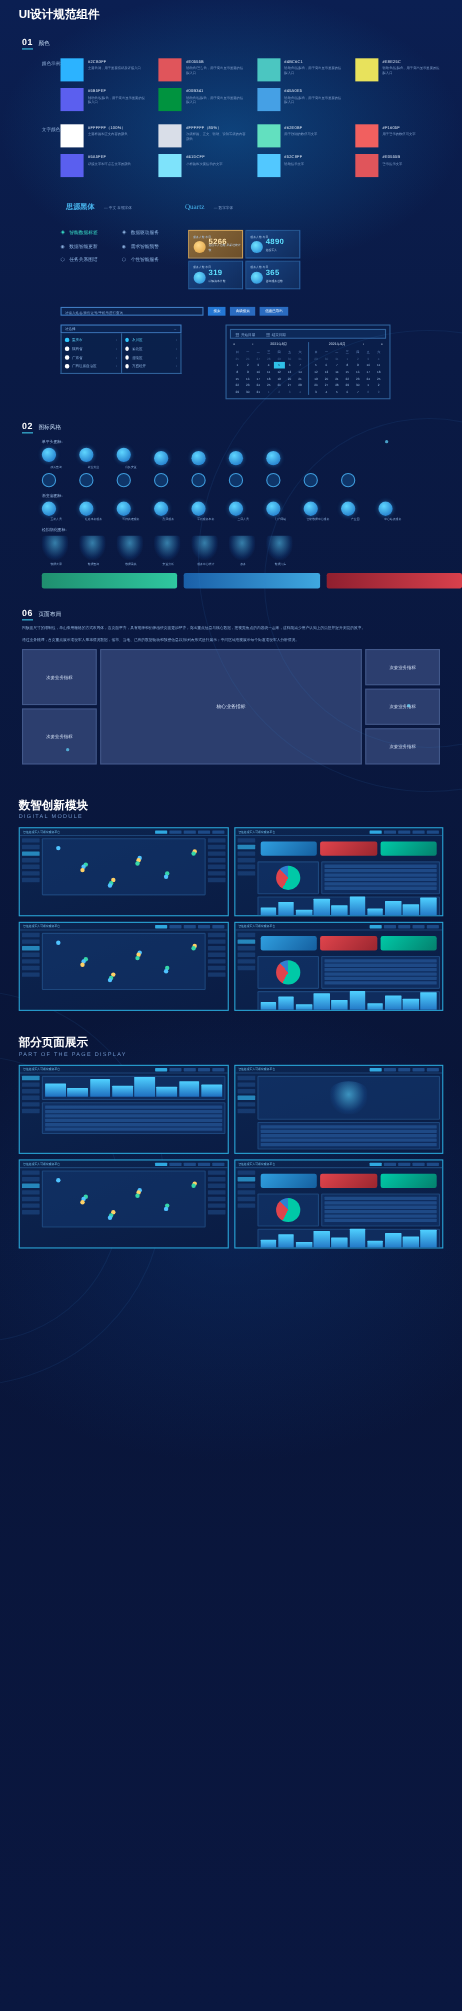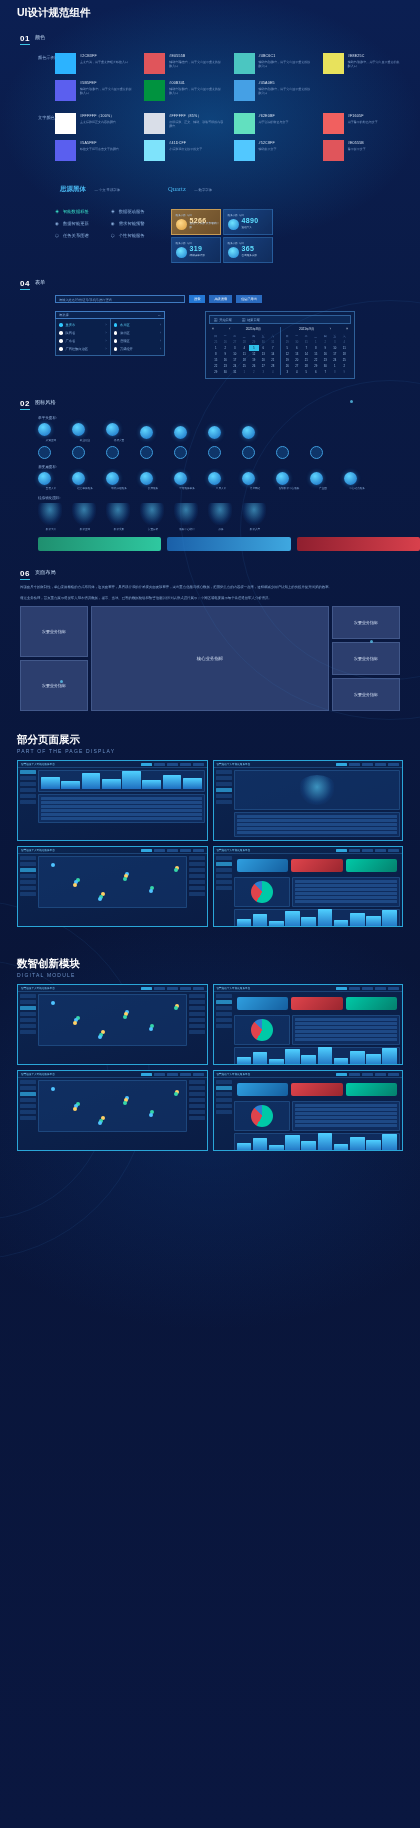--- a/index.html
+++ b/index.html
@@ -49,21 +49,21 @@
   .sil-l { left: 4px; width: 68px; height: 62px; background: linear-gradient(0deg, rgba(60,140,220,.75), transparent); clip-path: polygon(0 100%,6% 46%,14% 52%,18% 18%,24% 22%,28% 6%,34% 24%,44% 30%,52% 62%,68% 56%,84% 72%,100% 66%,100% 100%); }
   .sil-r { right: 4px; width: 60px; height: 56px; background: linear-gradient(0deg, rgba(70,150,225,.7), transparent); clip-path: polygon(0 100%,8% 58%,18% 46%,26% 52%,34% 34%,44% 42%,54% 30%,66% 40%,78% 26%,90% 40%,100% 34%,100% 100%); }
   .flag { position: absolute; right: 6px; top: 14px; width: 40px; height: 30px; background: linear-gradient(120deg, rgba(120,200,255,.22), rgba(120,200,255,.05)); clip-path: polygon(0 0,100% 14%,100% 100%,0 72%); }
   .base { width: 200px; height: 7px; background: linear-gradient(180deg,#19406f,#0d2448); border-radius: 0 0 7px 7px; }
   .glow-ell { position: absolute; left: 50%; transform: translateX(-50%); top: 148px; width: 250px; height: 34px;
     border-radius: 50%; background: radial-gradient(ellipse at center, rgba(40,190,215,.32), rgba(20,120,180,.10) 55%, transparent 72%); }
 
   
   .sec-h1 { font-size: 10.5px; font-weight: bold; color: #fff; margin: 0 0 0 17px; }
   .sub-en { font-size: 5px; color: #6f93c8; letter-spacing: 1.2px; margin-left: 17px; margin-top: 1px; }
-  .numrow { display: flex; align-items: flex-start; gap: 5px; margin: 0 0 0 20px; }
+  .numrow { display: flex; align-items: center; gap: 5px; margin: 0 0 0 20px; }
   .num { font-size: 8px; font-weight: bold; color: #fff; border-bottom: 1px solid #3ec8e8; padding-bottom: 1px; letter-spacing: .5px; }
   .numlbl { font-size: 5.2px; color: #c2d8f2; }
   .rowlbl { font-size: 4.2px; color: #93b2dd; position: absolute; left: 38px; }
   .swgrid { display: grid; grid-template-columns: repeat(4, 1fr); gap: 6px 10px; margin-left: 30px; }
   .sw { display: flex; gap: 4px; }
   .chip { width: 21px; height: 21px; flex: none; }
   .sw-txt { padding-top: 1px; }
   .sw-hex { font-size: 3.6px; color: #dfe9f8; letter-spacing: .2px; }
   .sw-desc { font-size: 3px; color: #7e9cc9; line-height: 1.55; margin-top: 1.5px; }
 
@@ -388,24 +388,20 @@
             <div class="card-top">服务人数  今日</div>
             <div class="card-ico"></div>
             <div class="card-num">365</div>
             <div class="card-lbl">咨询服务总数</div>
           </div>
         </div>
     </div>
   </div>
 
   <div style="margin-top:16px">
-    <div class="numrow">
-      <span class="num">04</span>
-      <span class="numlbl">表单</span>
-    </div>
     <div class="formwrap">
       <div class="searchrow">
         <div class="s-input">请输入姓名/身份证号/手机号进行查询</div>
         <div class="s-btn">搜索</div>
         <div class="s-btn alt">高级搜索</div>
         <div class="s-btn alt">信息已导出</div>
       </div>
       <div class="panels">
         <div class="cascade">
           <div class="casc-head">
@@ -757,107 +753,25 @@
         <div class="lay-box core">核心业务指标</div>
         <div class="lay-col">
           <div class="lay-box">次要业务指标</div>
           <div class="lay-box">次要业务指标</div>
           <div class="lay-box">次要业务指标</div>
         </div>
       </div>
     </div>
   </div>
 
-  <div style="margin-top:22px">
-    <div class="sec-h1">部分页面展示</div>
-    <div class="sub-en">PART OF THE PAGE DISPLAY</div>
+  <div style="margin-top:30px">
+    <div class="sec-h1">数智创新模块</div>
+    <div class="sub-en">DIGITAL MODULE</div>
     <div class="showcase">
-      <div class="sc-grid sc-2" id="pdGrid">
-          <div class="mock">
-            <div class="mock-hd">
-              <span class="mock-ti">智慧退役军人可视化服务平台</span>
-              <div class="mock-tabs">
-                <div class="mock-tab on"></div>
-                <div class="mock-tab"></div>
-                <div class="mock-tab"></div>
-                <div class="mock-tab"></div>
-                <div class="mock-tab"></div>
-              </div>
-            </div>
-            <div class="mock-body" style="height:72px">
-              <div class="mock-side">
-                <div class="mock-srow on"></div>
-                <div class="mock-srow"></div>
-                <div class="mock-srow"></div>
-                <div class="mock-srow"></div>
-                <div class="mock-srow"></div>
-                <div class="mock-srow"></div>
-              </div>
-              <div class="mock-main">
-                <div class="mock-panel">
-                  <div class="mock-bars">
-                    <i style="height:12px"></i>
-                    <i style="height:8px"></i>
-                    <i style="height:16px"></i>
-                    <i style="height:10px"></i>
-                    <i style="height:18px"></i>
-                    <i style="height:9px"></i>
-                    <i style="height:14px"></i>
-                    <i style="height:11px"></i>
-                  </div>
-                </div>
-                <div class="mock-panel">
-                  <div class="mock-rows">
-                    <i></i>
-                    <i></i>
-                    <i></i>
-                    <i></i>
-                    <i></i>
-                    <i></i>
-                  </div>
-                </div>
-              </div>
-            </div>
-          </div>
-          <div class="mock">
-            <div class="mock-hd">
-              <span class="mock-ti">智慧退役军人可视化服务平台</span>
-              <div class="mock-tabs">
-                <div class="mock-tab on"></div>
-                <div class="mock-tab"></div>
-                <div class="mock-tab"></div>
-                <div class="mock-tab"></div>
-                <div class="mock-tab"></div>
-              </div>
-            </div>
-            <div class="mock-body" style="height:64px">
-              <div class="mock-side">
-                <div class="mock-srow"></div>
-                <div class="mock-srow"></div>
-                <div class="mock-srow"></div>
-                <div class="mock-srow on"></div>
-                <div class="mock-srow"></div>
-                <div class="mock-srow"></div>
-              </div>
-              <div class="mock-main">
-                <div class="mock-panel">
-                  <div class="fountain"></div>
-                </div>
-                <div class="mock-panel">
-                  <div class="mock-rows">
-                    <i></i>
-                    <i></i>
-                    <i></i>
-                    <i></i>
-                    <i></i>
-                  </div>
-                </div>
-              </div>
-            </div>
-          </div>
+      <div class="sc-grid sc-2" id="dmGrid">
           <div class="mock">
             <div class="mock-hd">
               <span class="mock-ti">智慧退役军人可视化服务平台</span>
               <div class="mock-tabs">
                 <div class="mock-tab on"></div>
                 <div class="mock-tab"></div>
                 <div class="mock-tab"></div>
                 <div class="mock-tab"></div>
                 <div class="mock-tab"></div>
               </div>
@@ -952,29 +866,20 @@
                     <i style="height:19px"></i>
                     <i style="height:8px"></i>
                     <i style="height:15px"></i>
                     <i style="height:12px"></i>
                     <i style="height:18px"></i>
                   </div>
                 </div>
               </div>
             </div>
           </div>
-        </div>
-    </div>
-  </div>
-
-  <div style="margin-top:30px">
-    <div class="sec-h1">数智创新模块</div>
-    <div class="sub-en">DIGITAL MODULE</div>
-    <div class="showcase">
-      <div class="sc-grid sc-2" id="dmGrid">
           <div class="mock">
             <div class="mock-hd">
               <span class="mock-ti">智慧退役军人可视化服务平台</span>
               <div class="mock-tabs">
                 <div class="mock-tab on"></div>
                 <div class="mock-tab"></div>
                 <div class="mock-tab"></div>
                 <div class="mock-tab"></div>
                 <div class="mock-tab"></div>
               </div>
@@ -1069,20 +974,111 @@
                     <i style="height:19px"></i>
                     <i style="height:8px"></i>
                     <i style="height:15px"></i>
                     <i style="height:12px"></i>
                     <i style="height:18px"></i>
                   </div>
                 </div>
               </div>
             </div>
           </div>
+        </div>
+    </div>
+  </div>
+
+  <div style="margin-top:22px">
+    <div class="sec-h1">部分页面展示</div>
+    <div class="sub-en">PART OF THE PAGE DISPLAY</div>
+    <div class="showcase">
+      <div class="sc-grid sc-2" id="pdGrid">
+          <div class="mock">
+            <div class="mock-hd">
+              <span class="mock-ti">智慧退役军人可视化服务平台</span>
+              <div class="mock-tabs">
+                <div class="mock-tab on"></div>
+                <div class="mock-tab"></div>
+                <div class="mock-tab"></div>
+                <div class="mock-tab"></div>
+                <div class="mock-tab"></div>
+              </div>
+            </div>
+            <div class="mock-body" style="height:72px">
+              <div class="mock-side">
+                <div class="mock-srow on"></div>
+                <div class="mock-srow"></div>
+                <div class="mock-srow"></div>
+                <div class="mock-srow"></div>
+                <div class="mock-srow"></div>
+                <div class="mock-srow"></div>
+              </div>
+              <div class="mock-main">
+                <div class="mock-panel">
+                  <div class="mock-bars">
+                    <i style="height:12px"></i>
+                    <i style="height:8px"></i>
+                    <i style="height:16px"></i>
+                    <i style="height:10px"></i>
+                    <i style="height:18px"></i>
+                    <i style="height:9px"></i>
+                    <i style="height:14px"></i>
+                    <i style="height:11px"></i>
+                  </div>
+                </div>
+                <div class="mock-panel">
+                  <div class="mock-rows">
+                    <i></i>
+                    <i></i>
+                    <i></i>
+                    <i></i>
+                    <i></i>
+                    <i></i>
+                  </div>
+                </div>
+              </div>
+            </div>
+          </div>
+          <div class="mock">
+            <div class="mock-hd">
+              <span class="mock-ti">智慧退役军人可视化服务平台</span>
+              <div class="mock-tabs">
+                <div class="mock-tab on"></div>
+                <div class="mock-tab"></div>
+                <div class="mock-tab"></div>
+                <div class="mock-tab"></div>
+                <div class="mock-tab"></div>
+              </div>
+            </div>
+            <div class="mock-body" style="height:64px">
+              <div class="mock-side">
+                <div class="mock-srow"></div>
+                <div class="mock-srow"></div>
+                <div class="mock-srow"></div>
+                <div class="mock-srow on"></div>
+                <div class="mock-srow"></div>
+                <div class="mock-srow"></div>
+              </div>
+              <div class="mock-main">
+                <div class="mock-panel">
+                  <div class="fountain"></div>
+                </div>
+                <div class="mock-panel">
+                  <div class="mock-rows">
+                    <i></i>
+                    <i></i>
+                    <i></i>
+                    <i></i>
+                    <i></i>
+                  </div>
+                </div>
+              </div>
+            </div>
+          </div>
           <div class="mock">
             <div class="mock-hd">
               <span class="mock-ti">智慧退役军人可视化服务平台</span>
               <div class="mock-tabs">
                 <div class="mock-tab on"></div>
                 <div class="mock-tab"></div>
                 <div class="mock-tab"></div>
                 <div class="mock-tab"></div>
                 <div class="mock-tab"></div>
               </div>

